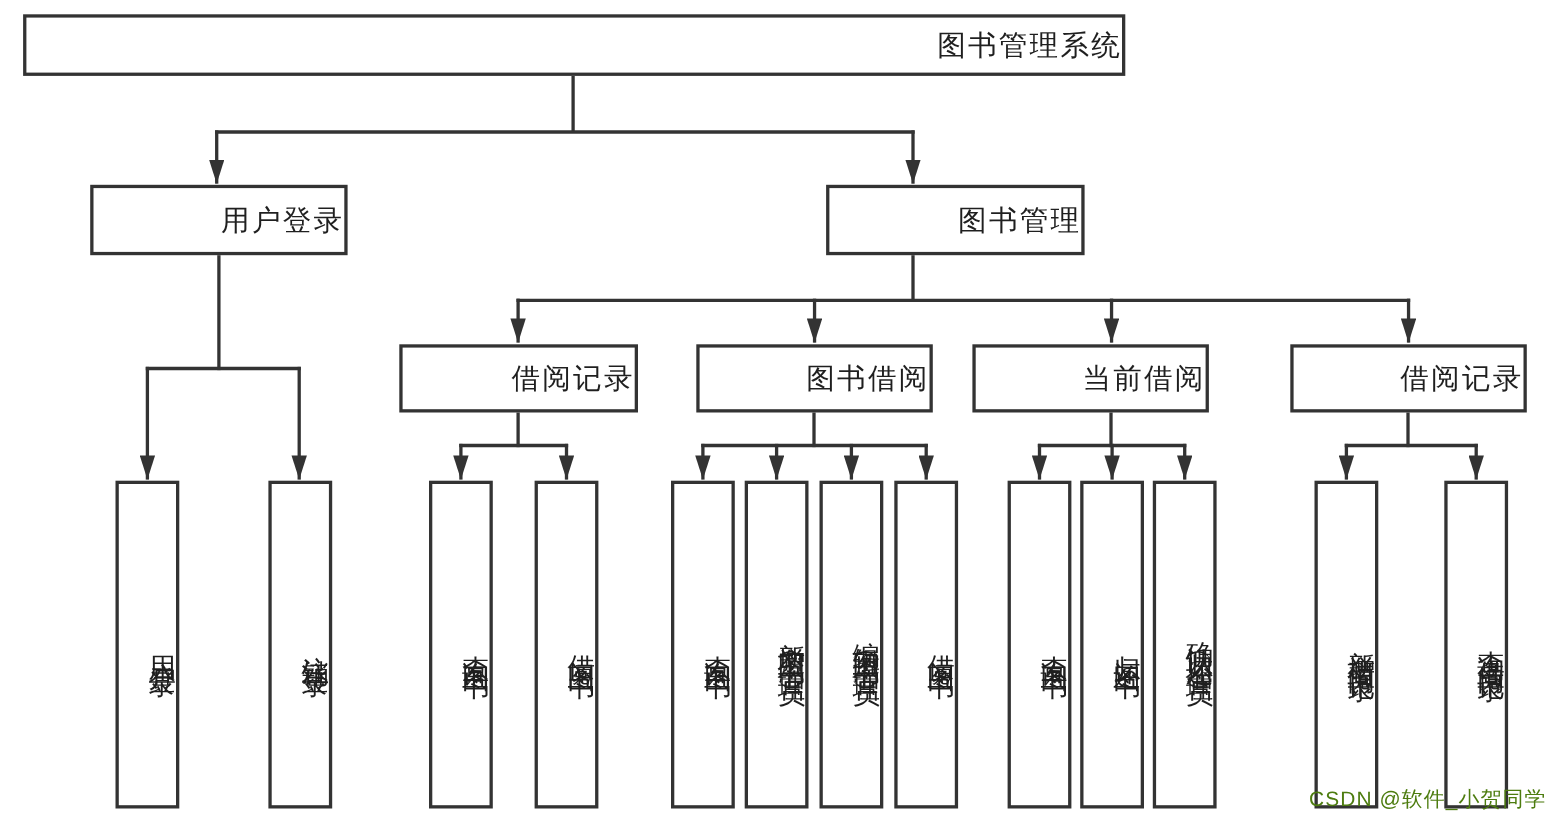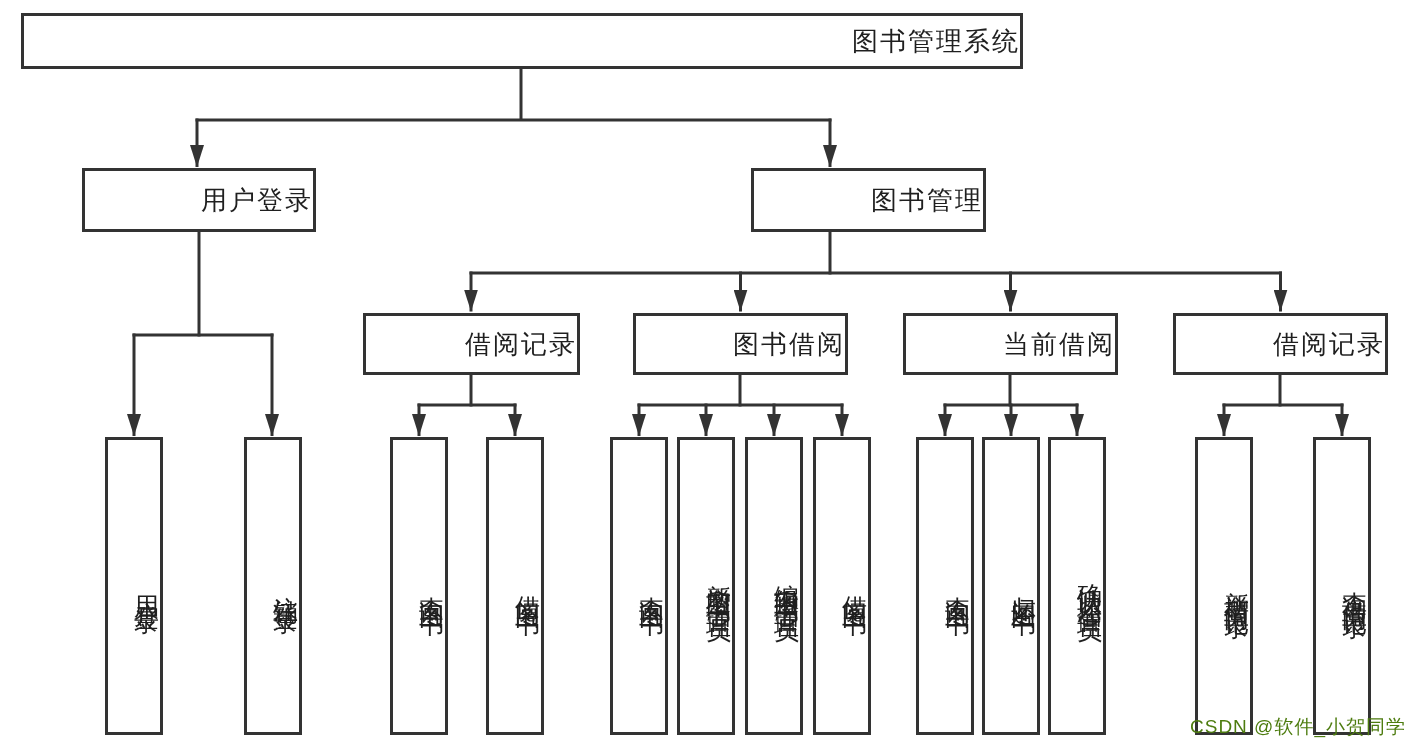--- a/index.html
+++ b/index.html
@@ -31,21 +31,21 @@
     letter-spacing: 5px;
     line-height: 1.1;
     white-space: nowrap;
   }
   
   .n-root   { left: 21px;   top: 13px;  width: 1002px; height: 56px; }
   .n-login  { left: 82px;   top: 168px; width: 234px;  height: 64px; }
   .n-mgmt   { left: 712px;  top: 168px; width: 235px;  height: 64px; margin-left: 39px; }
   .n-rec    { left: 363px;  top: 313px; width: 217px;  height: 62px; }
   .n-bor    { left: 633px;  top: 313px; width: 215px;  height: 62px; font-family: Liberation Serif, serif; }
-  .n-cur    { left: 903px;  top: 313px; width: 215px;  height: 62px; font-family: Liberation Mono, monospace; }
+  .n-cur    { left: 884px;  top: 313px; width: 215px;  height: 62px; font-family: Liberation Mono, monospace; }
   .n-recs   { left: 1173px; top: 313px; width: 215px;  height: 62px; }
   .leaf     { top: 437px; width: 58px; height: 298px; }
   .lf-1  { left: 105px;  }
   .lf-2  { left: 244px;  }
   .lf-3  { left: 390px;  }
   .lf-4  { left: 486px;  }
   .lf-5  { left: 610px;  }
   .lf-6  { left: 677px;  }
   .lf-7  { left: 745px;  }
   .lf-8  { left: 813px;  }

